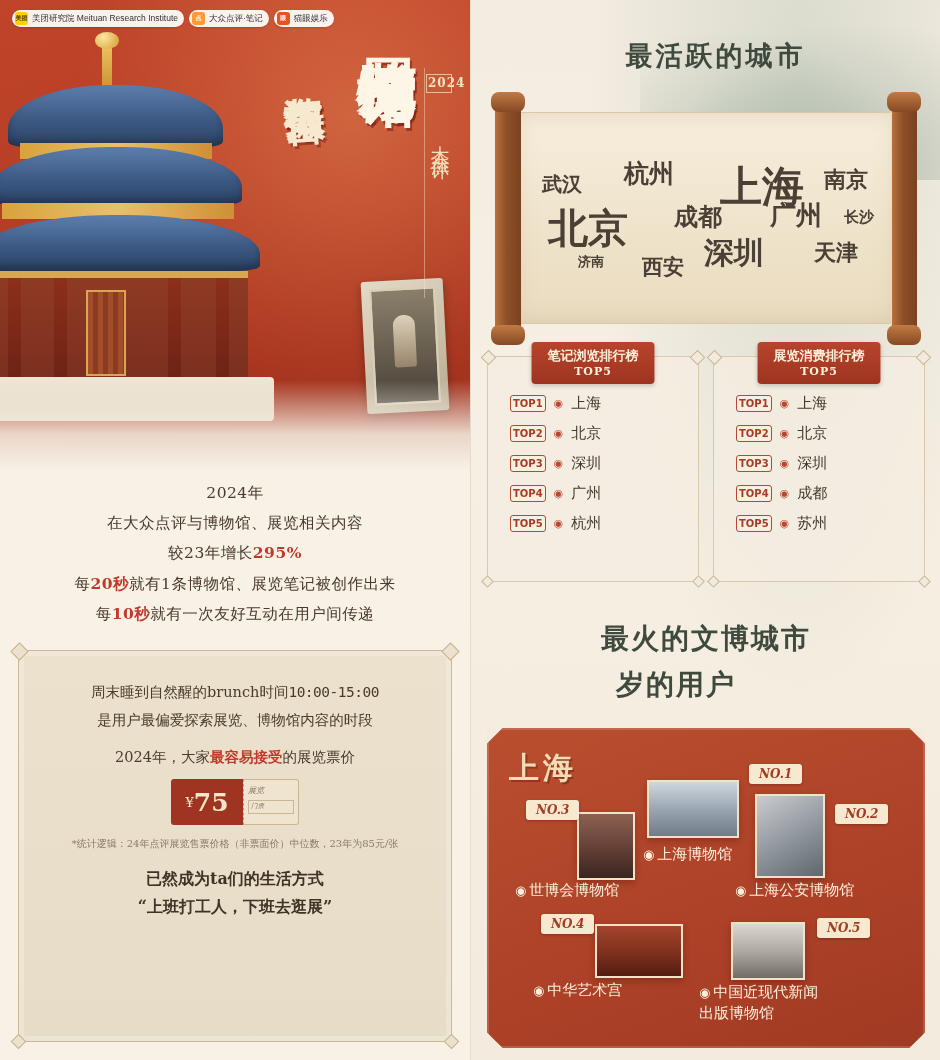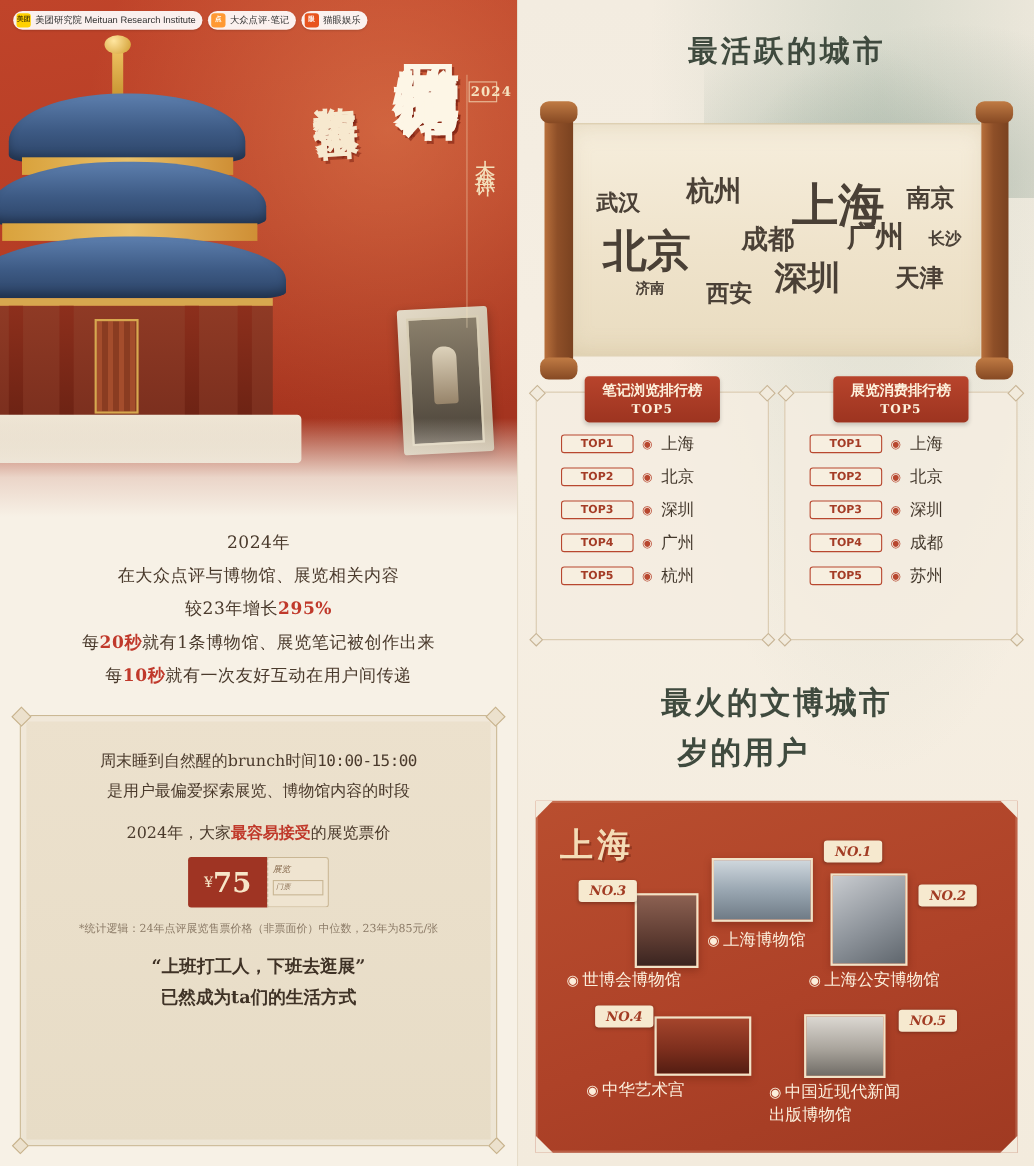--- a/index.html
+++ b/index.html
@@ -231,21 +231,21 @@
     background:
       radial-gradient(ellipse at 30% 100%, rgba(120,148,132,0.35) 0%, rgba(0,0,0,0) 60%),
       radial-gradient(ellipse at 75% 95%, rgba(96,126,112,0.32) 0%, rgba(0,0,0,0) 62%);
   }
   .sec-title {
     position: relative; text-align: center;
     font-family: "DejaVu Serif", serif; font-weight: bold;
     color: #3f4a3e; z-index: 3;
   }
   .t1 { padding-top: 16px; font-size: 29px; letter-spacing: 3px; }
-  .t1 .l2 { display: block; margin-top: 12px; margin-left: 20px; font-size: 27px; }
+  .t1 .l2 { display: block; margin-top: 22px; margin-left: 20px; font-size: 27px; }
 
   
   .scroll { position: absolute; left: 14px; top: 96px; width: 442px; height: 245px; z-index: 4; }
   .scroll-body {
     position: absolute; left: 28px; top: 16px; width: 386px; height: 212px;
     background: linear-gradient(180deg, #f6eedd 0%, #efe3cb 55%, #e9dcc0 100%);
     border: 1px solid #d9c9a7;
     box-shadow: inset 0 0 22px rgba(190,165,120,0.35);
   }
   .rod {
@@ -283,21 +283,21 @@
     background: linear-gradient(180deg, #b8442c, #9d3420);
     color: #fdf1dc; font-family: "DejaVu Serif", serif; font-weight: bold;
     padding: 5px 16px; border-radius: 4px; font-size: 13px;
     line-height: 1.35; text-align: center; white-space: nowrap;
     box-shadow: 0 2px 4px rgba(0,0,0,0.18);
   }
   .rank-head .top5 { display: block; font-size: 11px; letter-spacing: 1px; }
   .rank-row { display: flex; align-items: center; gap: 8px; margin: 11px 0 0 8px; }
   .rank-tag {
     background: #f7efe0; border: 1px solid #b8472f; color: #a43c26;
-    font-size: 10px; font-weight: bold; padding: 2px 17px; border-radius: 3px;
+    font-size: 10px; font-weight: bold; padding: 2px 2px; border-radius: 3px;
     font-family: "DejaVu Sans", sans-serif;
   }
   .pin { color: #b8472f; font-size: 11px; }
   .rank-city { font-family: "DejaVu Serif", serif; font-size: 15px; color: #43382c; }
 
   
   .t2 { margin-top: 0; position: absolute; top: 620px; left: 0; width: 470px; z-index: 4; }
   .t2 .l1 { font-size: 28px; letter-spacing: 2px; }
   .t2 .l2 { display: block; margin-top: 8px; margin-left: -60px; font-size: 28px; letter-spacing: 2px; }
 
@@ -425,22 +425,22 @@
               <span class="num">75</span>
           </div>
           <div class="ticket-r">
             <div>展览</div>
             <div style="border:1px solid #c9b694;margin-top:3px;padding:1px 2px;font-size:6.5px;">门票</div>
           </div>
         </div>
 
         <div class="footnote">*统计逻辑：24年点评展览售票价格（非票面价）中位数，23年为85元/张</div>
         <div class="quote">
+          <div>已然成为ta们的生活方式</div>
           <div>“上班打工人，下班去逛展”</div>
-          <div>已然成为ta们的生活方式</div>
         </div>
       </div>
     </div>
   </div>
 
   <div class="right">
     <div class="mtn"></div>
 
     <div class="sec-title t1">
       <span class="l2">最活跃的城市</span>

